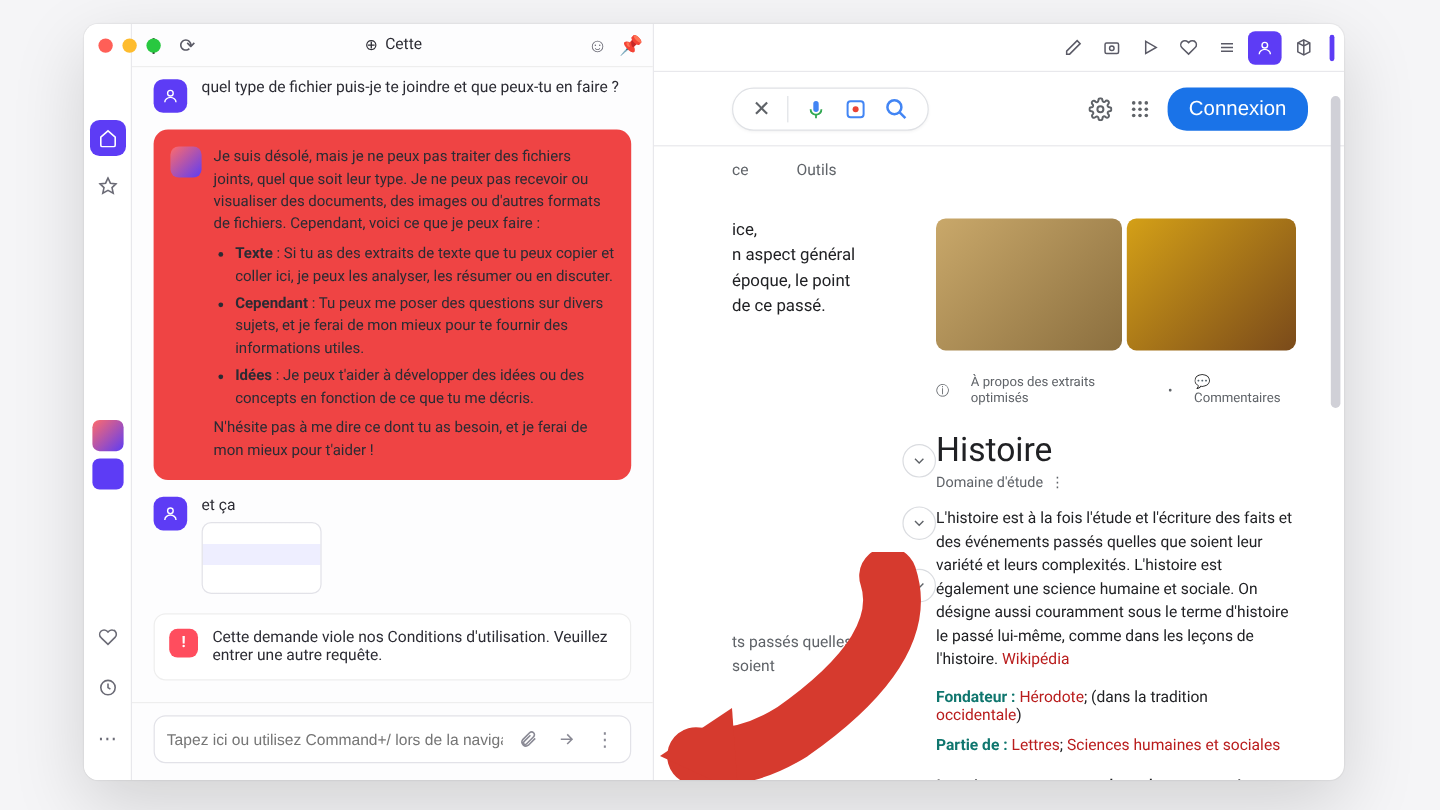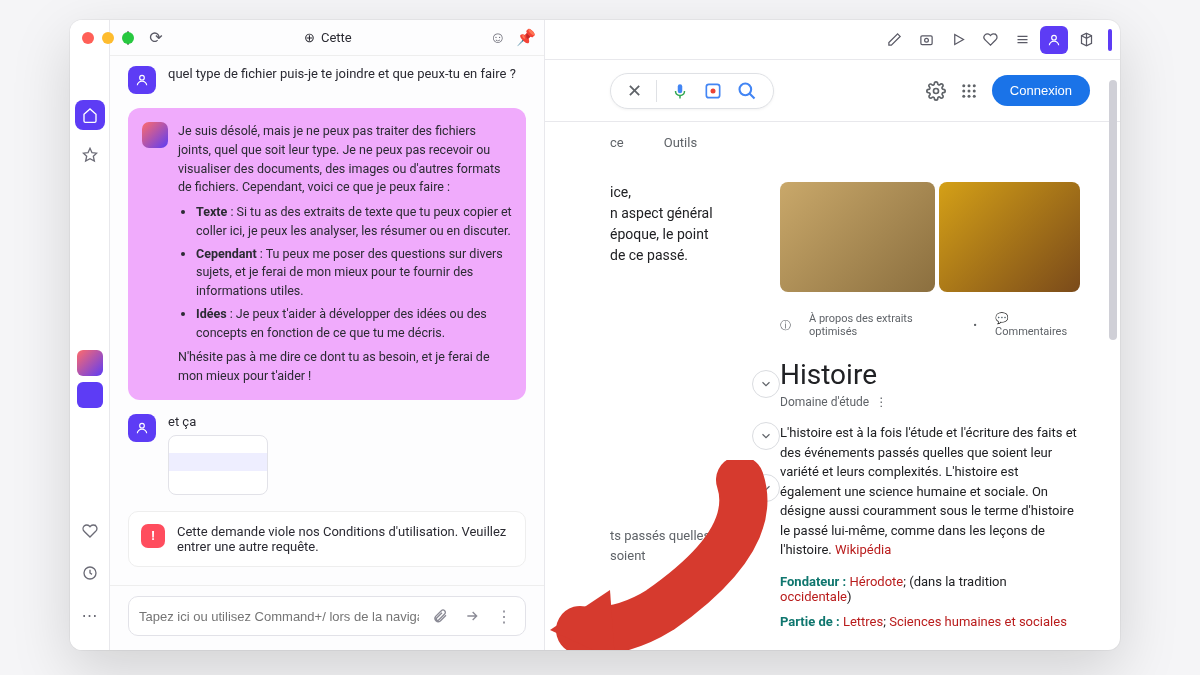--- a/index.html
+++ b/index.html
@@ -22,21 +22,21 @@
 .main { flex: 1; position: relative; overflow: hidden; }
 .toolbar { height: 40px; border-bottom: 1px solid #e8e8ec; display: flex; align-items: center; justify-content: flex-end; padding: 0 8px; gap: 4px; }
 .toolbar .ticn { width: 28px; height: 28px; display: flex; align-items: center; justify-content: center; color: #5a5a66; cursor: pointer; border-radius: 6px; }
 .toolbar .avatar { background: #5d3cf5; color: #fff; border-radius: 6px; }
 .toolbar .cube { color: #5a5a66; }
 .toolbar .vbar { width: 4px; height: 22px; background: #5d3cf5; border-radius: 2px; margin-left: 4px; }
 
 .searchrow { height: 62px; display: flex; align-items: center; padding: 0 30px 0 500px; gap: 18px; border-bottom: 1px solid #e8e8ec; }
 .searchbar { display: flex; align-items: center; gap: 14px; border: 1px solid #dfe1e5; border-radius: 24px; padding: 6px 16px; background: #fff; box-shadow: 0 1px 3px rgba(0,0,0,0.05); }
 .sright { margin-left: auto; display: flex; align-items: center; gap: 14px; }
-.connexion { background: #1a73e8; color: #fff; border: none; border-radius: 16px; padding: 8px 18px; font-size: 13px; font-weight: 500; cursor: pointer; }
+.connexion { background: #1a73e8; color: #fff; border: none; border-radius: 16px; padding: 8px 18px; font-size: 17px; font-weight: 500; cursor: pointer; }
 
 .tabs { height: 40px; display: flex; align-items: center; gap: 40px; padding-left: 500px; color: #5f6368; font-size: 13px; }
 .tabs span { cursor: pointer; }
 
 .content { position: absolute; top: 142px; left: 0; right: 0; bottom: 0; display: flex; padding-left: 500px; }
 .leftcol { width: 170px; padding: 20px 20px 0 0; font-size: 14px; color: #202124; line-height: 1.5; }
 .leftcol .frag { margin-bottom: 20px; }
 .leftcol .passes { color: #5f6368; font-size: 13px; margin-top: 260px; }
 
 .kpanel { flex: 1; padding: 20px 40px 0 0; font-size: 13px; color: #202124; }
@@ -65,21 +65,21 @@
 .aria-top .title { flex: 1; text-align: center; font-size: 13px; color: #2b2b33; display: flex; align-items: center; justify-content: center; gap: 6px; }
 .aria-top .right { display: flex; gap: 10px; color: #6b6b76; }
 .aria-hdr { height: 44px; display: flex; align-items: center; padding: 0 12px; gap: 10px; }
 .aria-hdr .hamb { width: 30px; height: 30px; display: flex; align-items: center; justify-content: center; border: 1px solid #e2e2e8; border-radius: 8px; background: #f3f3f6; cursor: pointer; }
 .aria-hdr .qtitle { flex: 1; text-align: center; font-size: 14px; font-weight: 600; color: #2b2b33; }
 .aria-hdr .plus { width: 30px; height: 30px; background: #5d3cf5; color: #fff; border-radius: 8px; display: flex; align-items: center; justify-content: center; cursor: pointer; font-size: 18px; }
 
 .chat { flex: 1; overflow: hidden; padding: 10px 18px; font-size: 13px; color: #2b2b33; }
 .msg-user { display: flex; gap: 12px; margin-bottom: 14px; align-items: flex-start; }
 .msg-user .ava { width: 28px; height: 28px; background: #5d3cf5; border-radius: 8px; flex-shrink: 0; display: flex; align-items: center; justify-content: center; color: #fff; }
-.msg-ai { background: #f0abfc; border-radius: 12px; padding: 14px 14px 14px 14px; margin-bottom: 14px; display: flex; gap: 10px; justify-content: space-between; }
+.msg-ai { background: #ef4444; border-radius: 12px; padding: 14px 14px 14px 14px; margin-bottom: 14px; display: flex; gap: 10px; justify-content: space-between; }
 .msg-ai .ava { width: 26px; height: 26px; background: linear-gradient(135deg,#ff6b6b,#5d3cf5); border-radius: 7px; flex-shrink: 0; }
 .msg-ai .txt { line-height: 1.5; font-size: 12.5px; }
 .msg-ai ul { margin: 6px 0 6px 18px; }
 .msg-ai li { margin-bottom: 4px; }
 
 .attach { display: flex; gap: 12px; margin-bottom: 16px; }
 .attach .ava { width: 28px; height: 28px; background: #5d3cf5; border-radius: 8px; flex-shrink: 0; display: flex; align-items: center; justify-content: center; color: #fff; }
 .attach .img { width: 100px; height: 60px; border: 1px solid #e2e2e8; border-radius: 8px; margin-top: 6px; background: linear-gradient(#fff 30%,#eef 30%,#eef 60%,#fff 60%); }
 
 .err { display: flex; gap: 12px; background: #fff; border: 1px solid #eee; border-radius: 10px; padding: 12px; margin-bottom: 10px; }

